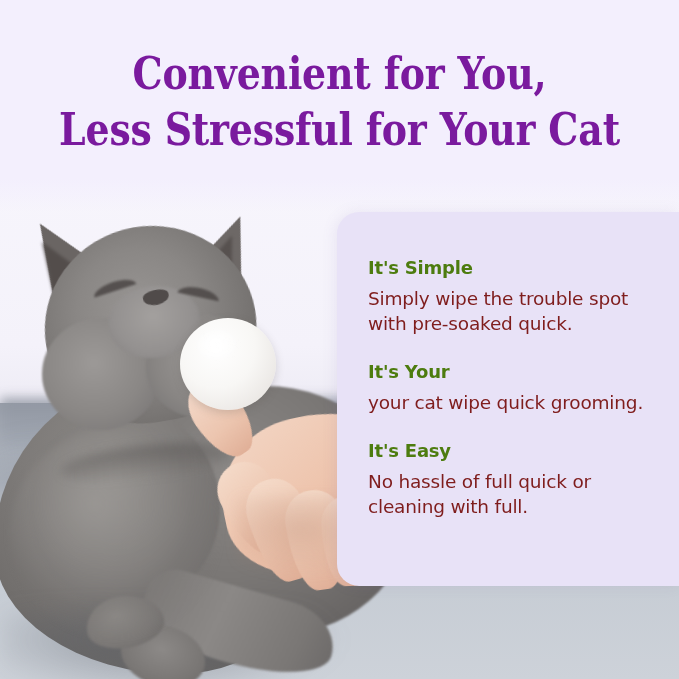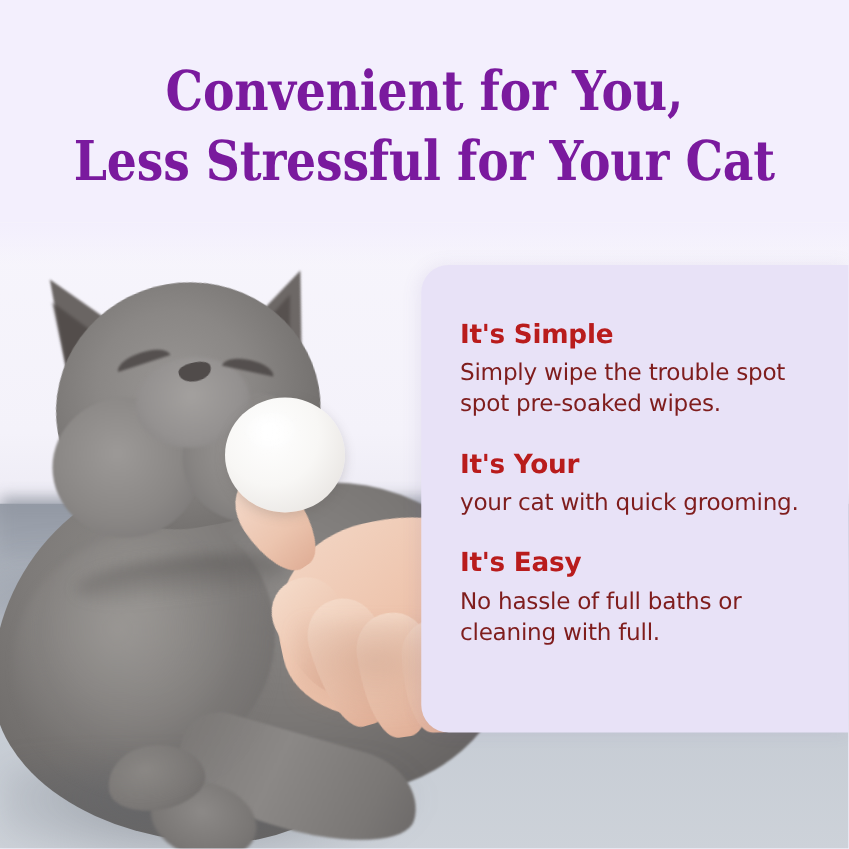--- a/index.html
+++ b/index.html
@@ -315,24 +315,24 @@
     border-radius: 22px 0 0 22px;
     box-shadow: -2px 0 14px rgba(120,100,170,.10);
   }
   .card-inner {
     position:absolute;
     left: 31px; top: 42px; right: 16px;
   }
   .blk { margin-bottom: 22px; }
   .blk:last-child { margin-bottom: 0; }
   .blk-title {
-    color: #b91c1c;
+    color: #4d7c0f;
     font-family: "DejaVu Sans", "Liberation Sans", sans-serif;
     font-weight: 700;
-    font-size: 21px;
+    font-size: 18px;
     line-height: 27px;
     letter-spacing: -0.2px;
     margin-bottom: 5px;
   }
   .blk-body {
     color: #7f1d1d;
     font-family: "DejaVu Sans", "Liberation Sans", sans-serif;
     font-weight: 400;
     font-size: 18.5px;
     line-height: 25px;
@@ -397,35 +397,35 @@
     <div class="photo-top-fade"></div>
   </div>
 
   <div class="info-card">
     <div class="card-inner">
 
       <div class="blk">
         <div class="blk-title">It's Simple</div>
         <div class="blk-body">
           <span class="ln">Simply wipe the trouble spot</span>
-          <span class="ln">spot pre-soaked wipes.</span>
+          <span class="ln">with pre-soaked quick.</span>
         </div>
       </div>
 
       <div class="blk">
         <div class="blk-title">It's Your</div>
         <div class="blk-body">
-          <span class="ln">your cat with quick grooming.</span>
+          <span class="ln">your cat wipe quick grooming.</span>
         </div>
       </div>
 
       <div class="blk">
         <div class="blk-title">It's Easy</div>
         <div class="blk-body">
-          <span class="ln">No hassle of full baths or</span>
+          <span class="ln">No hassle of full quick or</span>
           <span class="ln">cleaning with full.</span>
         </div>
       </div>
 
     </div>
   </div>
 
 </div>
 
 </body></html>

